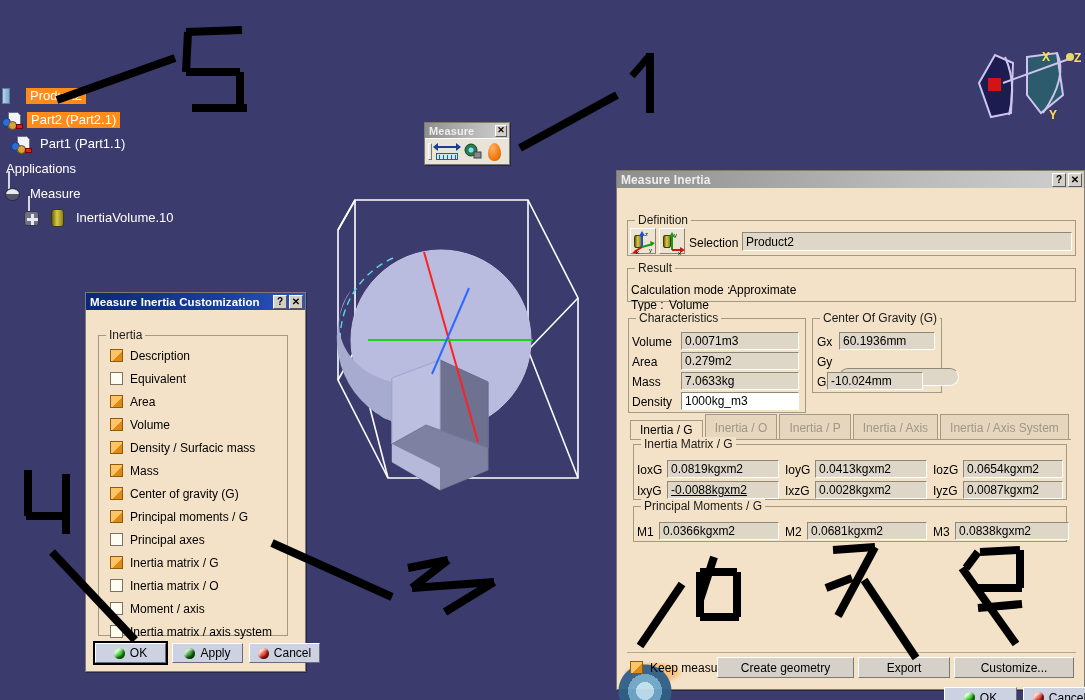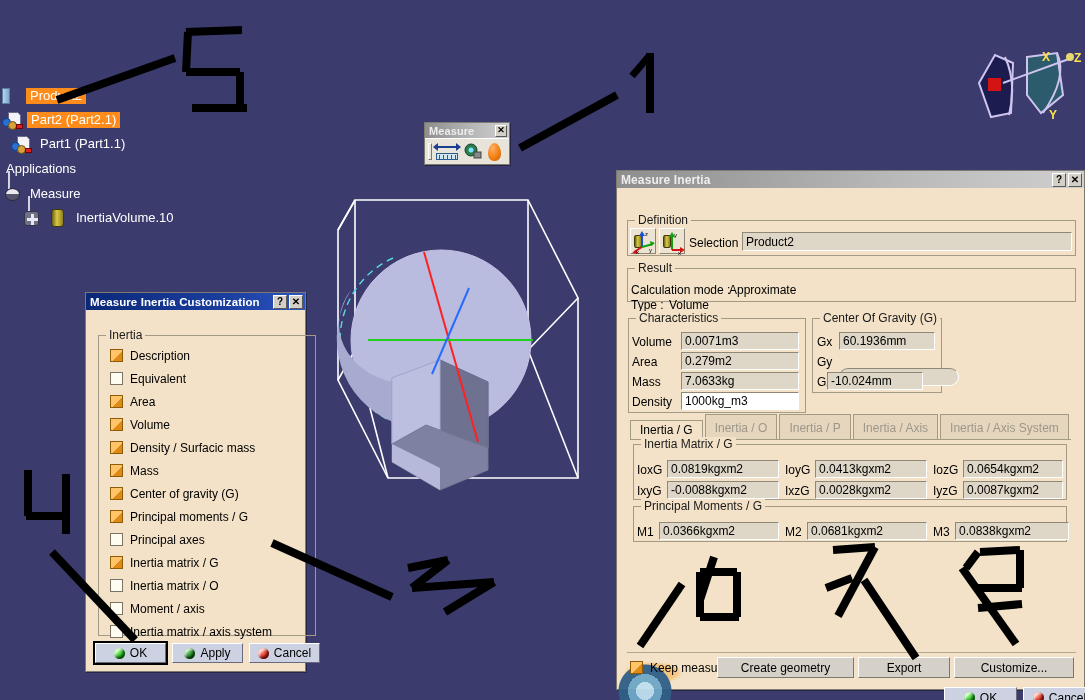--- a/index.html
+++ b/index.html
@@ -477,21 +477,21 @@
       <div class="grp" style="left:16px;top:256px;width:434px;height:56px;">
         <span class="grp-lbl">Inertia Matrix / G</span>
       </div>
       <span class="lbl" style="position:absolute;left:20px;top:275px;">IoxG</span>
       <div class="fld" style="position:absolute;left:50px;top:272px;width:112px;height:18px;">0.0819kgxm2</div>
       <span class="lbl" style="position:absolute;left:168px;top:275px;">IoyG</span>
       <div class="fld" style="position:absolute;left:198px;top:272px;width:112px;height:18px;">0.0413kgxm2</div>
       <span class="lbl" style="position:absolute;left:316px;top:275px;">IozG</span>
       <div class="fld" style="position:absolute;left:346px;top:272px;width:100px;height:18px;">0.0654kgxm2</div>
       <span class="lbl" style="position:absolute;left:20px;top:296px;">IxyG</span>
-      <div class="fld" style="position:absolute;left:50px;top:293px;width:112px;height:18px;">-0.0088kgxm2</div>
+      <div class="fld" style="position:absolute;left:50px;top:293px;width:112px;height:18px;text-decoration:underline;">-0.0088kgxm2</div>
       <span class="lbl" style="position:absolute;left:168px;top:296px;">IxzG</span>
       <div class="fld" style="position:absolute;left:198px;top:293px;width:112px;height:18px;">0.0028kgxm2</div>
       <span class="lbl" style="position:absolute;left:316px;top:296px;">IyzG</span>
       <div class="fld" style="position:absolute;left:346px;top:293px;width:100px;height:18px;">0.0087kgxm2</div>
 
       <div class="grp" style="left:16px;top:318px;width:434px;height:36px;">
         <span class="grp-lbl">Principal Moments / G</span>
       </div>
       <span class="lbl" style="position:absolute;left:20px;top:337px;">M1</span>
       <div class="fld" style="position:absolute;left:42px;top:334px;width:120px;height:18px;">0.0366kgxm2</div>
@@ -521,21 +521,21 @@
     </div>
   </div>
 
   <div class="win" style="left:85px;top:292px;width:221px;height:380px;">
     <div class="win-title active">
       <span class="t" style="font-size:11.5px;">Measure Inertia Customization</span>
       <span class="tbtn">?</span>
       <span class="tbtn">✕</span>
     </div>
     <div class="win-body" style="height:363px;">
-      <div class="grp" style="left:12px;top:25px;width:218px;height:301px;padding-left:44px;">
+      <div class="grp" style="left:12px;top:25px;width:190px;height:301px;padding-left:44px;">
         <span class="grp-lbl">Inertia</span>
       </div>
       <div style="position:absolute;left:24px;top:34px;width:175px;">
         <div class="cbrow">
             <span class="cb on"></span>
             <span class="lbl">Description</span>
           </div>
         <div class="cbrow">
             <span class="cb"></span>
             <span class="lbl">Equivalent</span>

